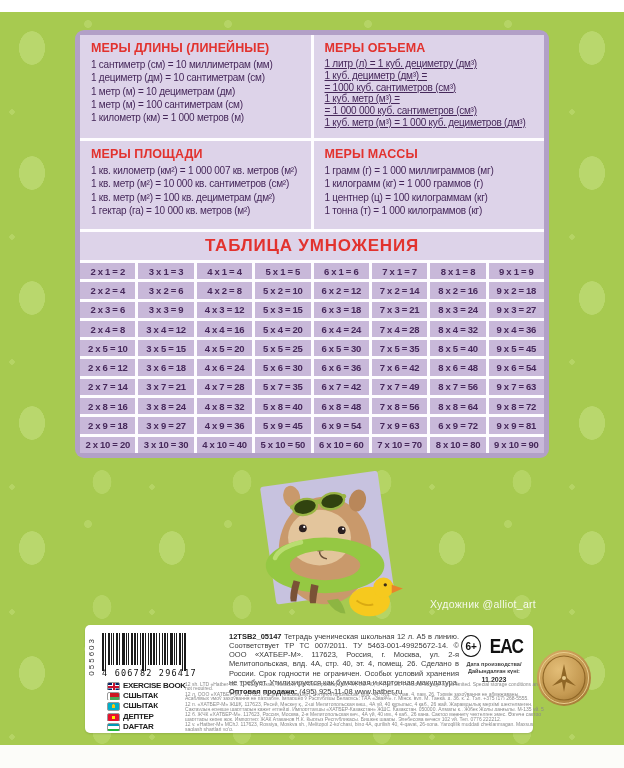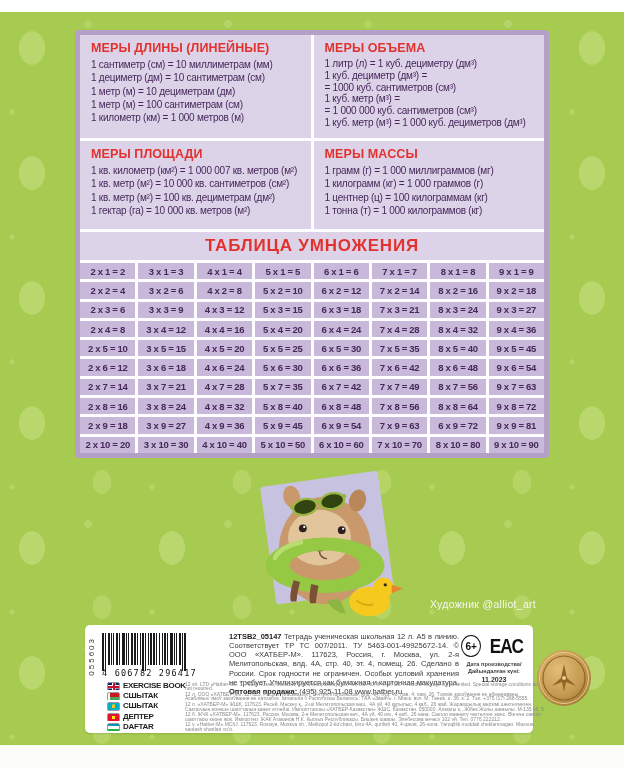--- a/index.html
+++ b/index.html
@@ -15,28 +15,28 @@
       radial-gradient(ellipse 7px 9px at 102px 98px, #98c148 57%, transparent 62%),
       radial-gradient(circle 7px at 88px 12px, #b5d465 52%, transparent 58%),
       radial-gradient(circle 3px at 88px 12px, #98c148 50%, transparent 60%),
       radial-gradient(circle 5px at 12px 100px, #b5d465 50%, transparent 58%);
     background-size:140px 125px;}
   .strip-top{position:absolute;left:0;top:0;width:624px;height:12px;background:#ffffff;}
   .strip-bottom{position:absolute;left:0;bottom:0;width:624px;height:23px;background:#fcfcf9;}
 
   
   .card{position:absolute;left:75px;top:30px;width:474px;height:428px;background:#b2a0c7;
-        border-radius:4px;padding:5px;box-sizing:border-box;}
+        border-radius:9px;padding:5px;box-sizing:border-box;}
   .card-inner{width:100%;height:100%;background:#fefdff;display:flex;flex-direction:column;gap:3px;}
   .prow{display:flex;gap:3px;}
   .prow1{height:103px;} .prow2{height:88px;}
   .panel{flex:1;background:#ddd3e9;padding:6px 9px 4px 11px;box-sizing:border-box;overflow:hidden;}
   .panel-title{color:#e2322e;font-weight:bold;font-size:12.5px;letter-spacing:.1px;margin-bottom:3px;white-space:nowrap;}
   .panel .line{font-size:10px;letter-spacing:-.25px;color:#46285a;line-height:1.33;white-space:nowrap;}
-  .prow1 .panel-vol .line{line-height:1.18;}
+  .prow1 .panel-vol .line{line-height:1.18;text-decoration:underline;}
   .mult-title{height:28px;background:#ddd3e9;display:flex;align-items:center;justify-content:center;
       color:#e2322e;font-weight:bold;font-size:17px;letter-spacing:.8px;}
   .mult{flex:1;display:grid;grid-template-columns:repeat(8,1fr);grid-template-rows:repeat(10,1fr);gap:3px;}
   .mult-cell{background:#c8b8d9;display:flex;align-items:center;justify-content:center;
       font-size:9.5px;font-weight:bold;letter-spacing:-.3px;color:#46285a;white-space:nowrap;overflow:hidden;}
 
   
   .capy{position:absolute;left:238px;top:458px;width:176px;height:174px;}
   .artist{position:absolute;left:430px;top:598px;color:rgba(255,255,255,.88);font-size:10.5px;letter-spacing:.3px;}
 

